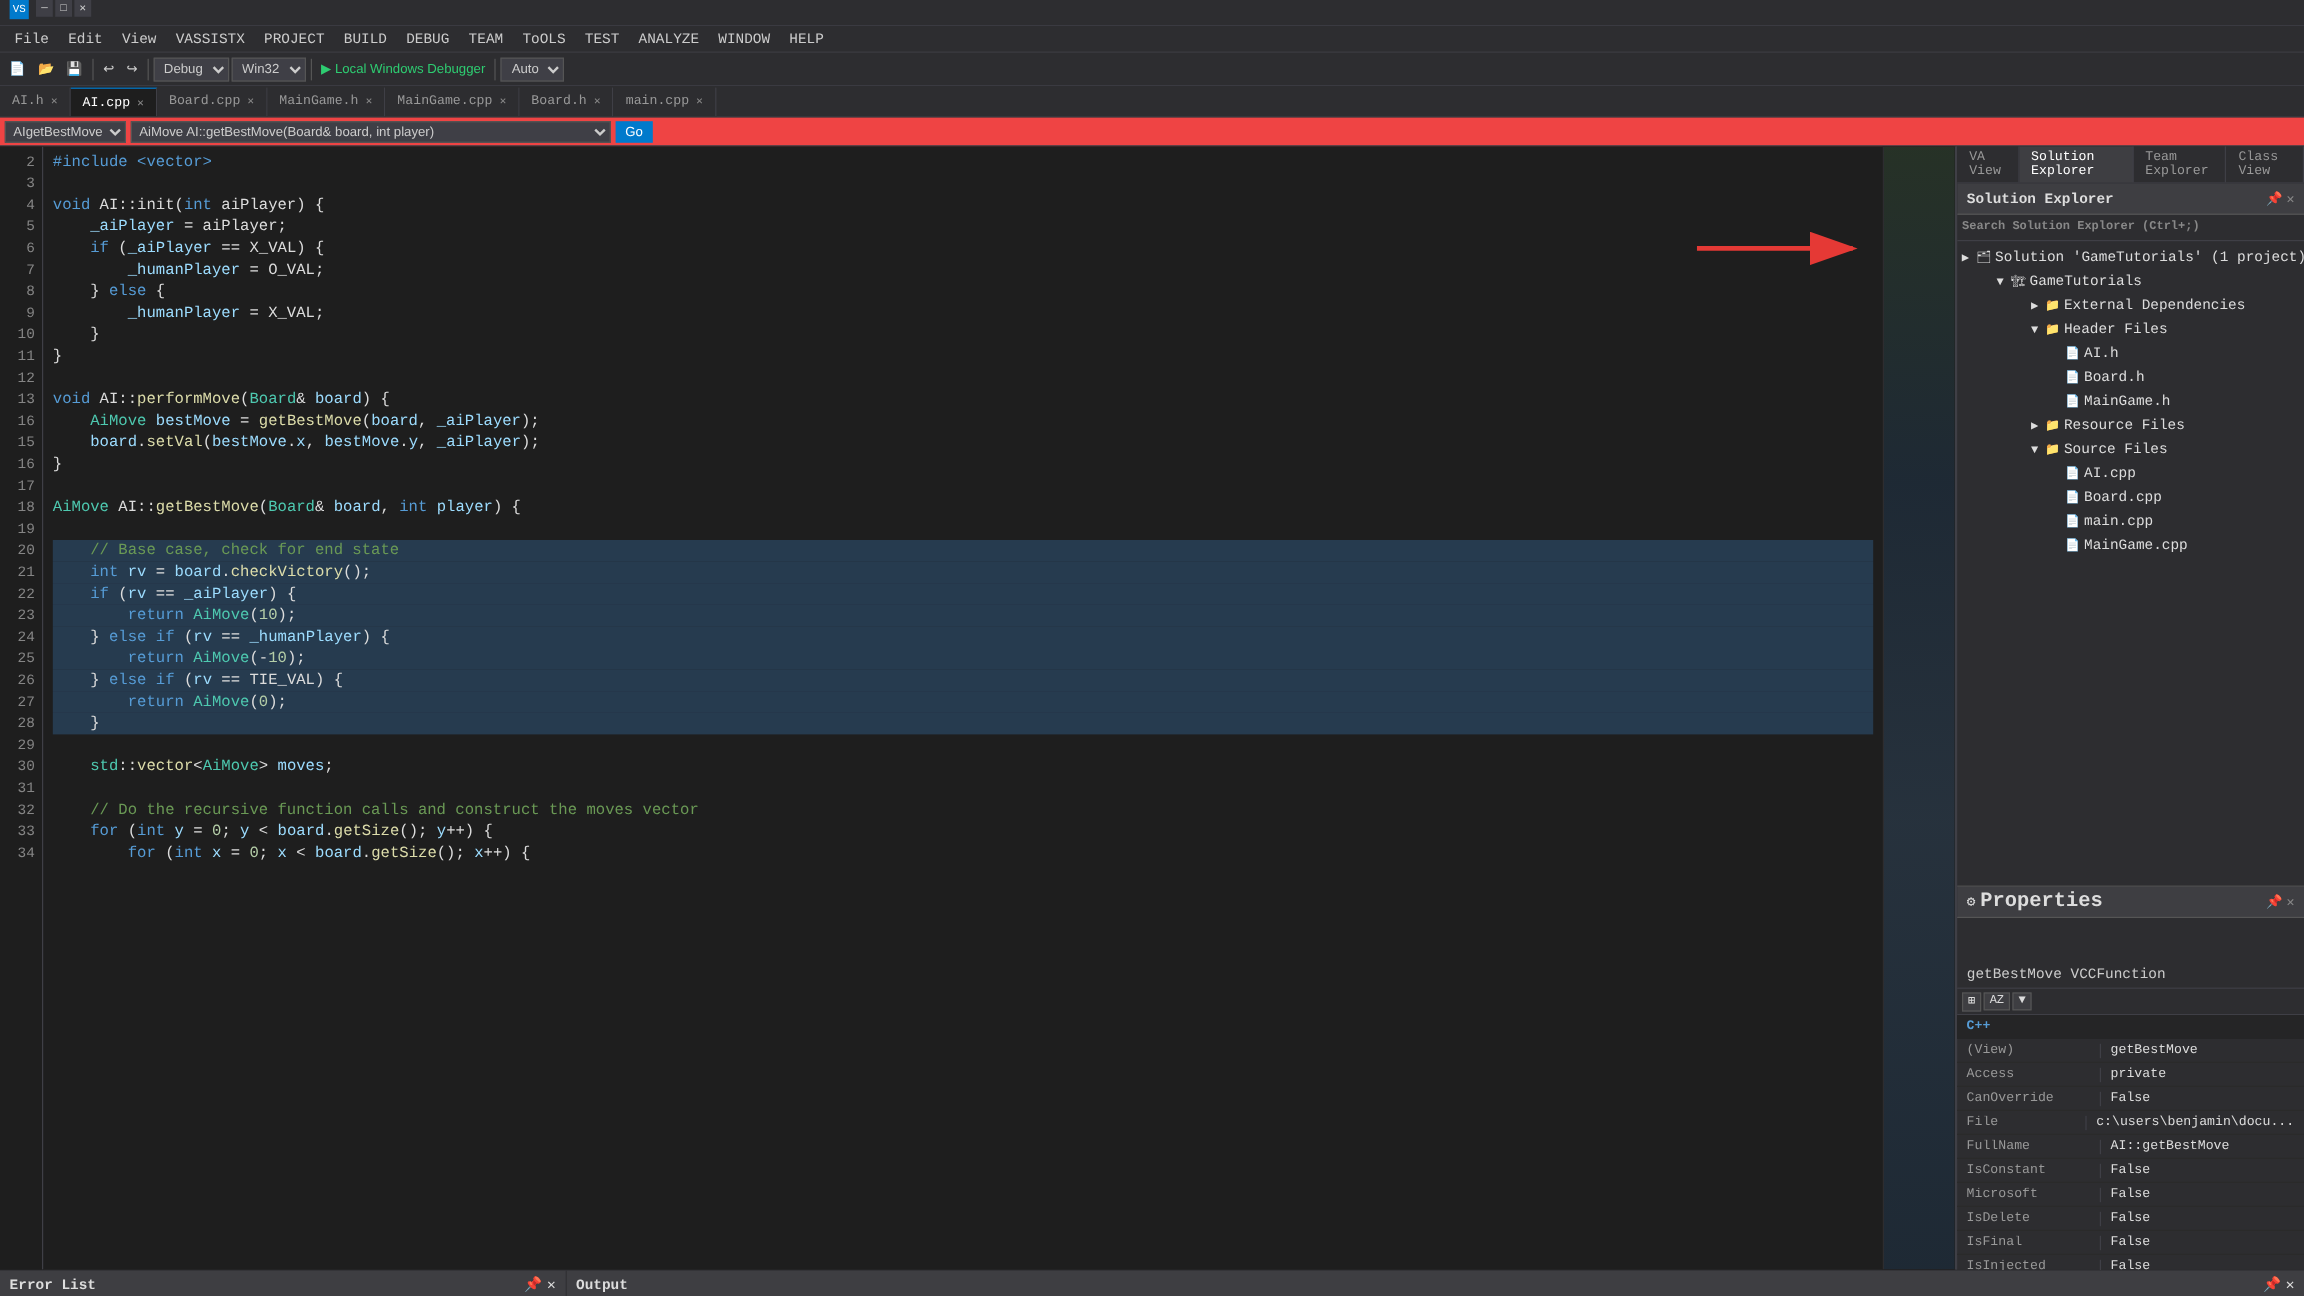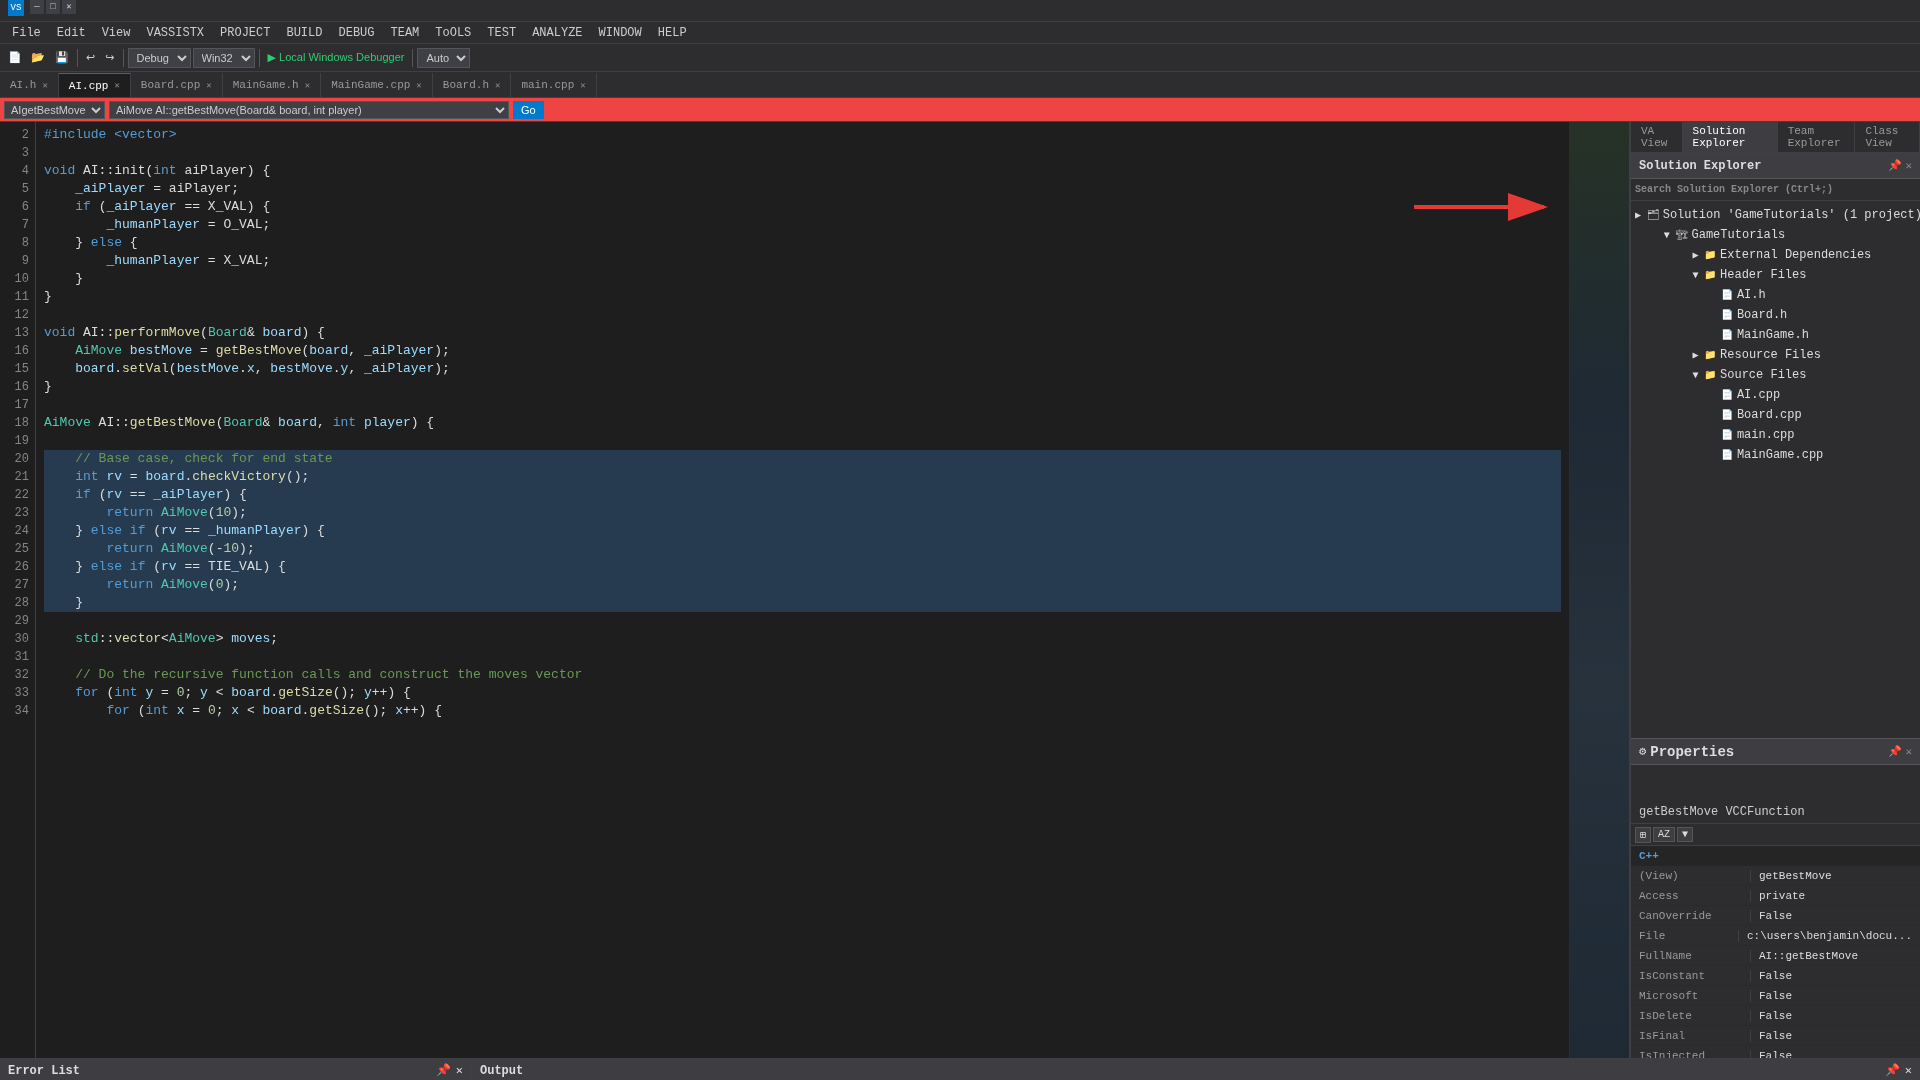--- a/index.html
+++ b/index.html
@@ -617,21 +617,21 @@
             <span class="tree-icon">  📄</span>
             <span>MainGame.cpp</span>
           </div>
         </div>
     </div>
 
     <div id="properties-panel">
       <div id="props-header">
         <span style="display:flex;align-items:center;gap:4px;">
           <span>⚙</span>
-          <span style="font-weight:bold;font-size:14px;">Properties</span>
+          <span style="font-weight:bold;font-size:17px;">Properties</span>
         </span>
         <div style="display:flex;gap:3px;font-size:11px;color:#888;">
           <span>📌</span>
           <span>✕</span>
         </div>
       </div>
       <div id="props-title-row">getBestMove  VCCFunction</div>
       <div id="props-toolbar">
         <span style="font-size:10px;padding:1px 4px;background:#3e3e42;border:1px solid #555;cursor:pointer;">⊞</span>
         <span style="font-size:10px;padding:1px 4px;background:#3e3e42;border:1px solid #555;cursor:pointer;">AZ</span>

